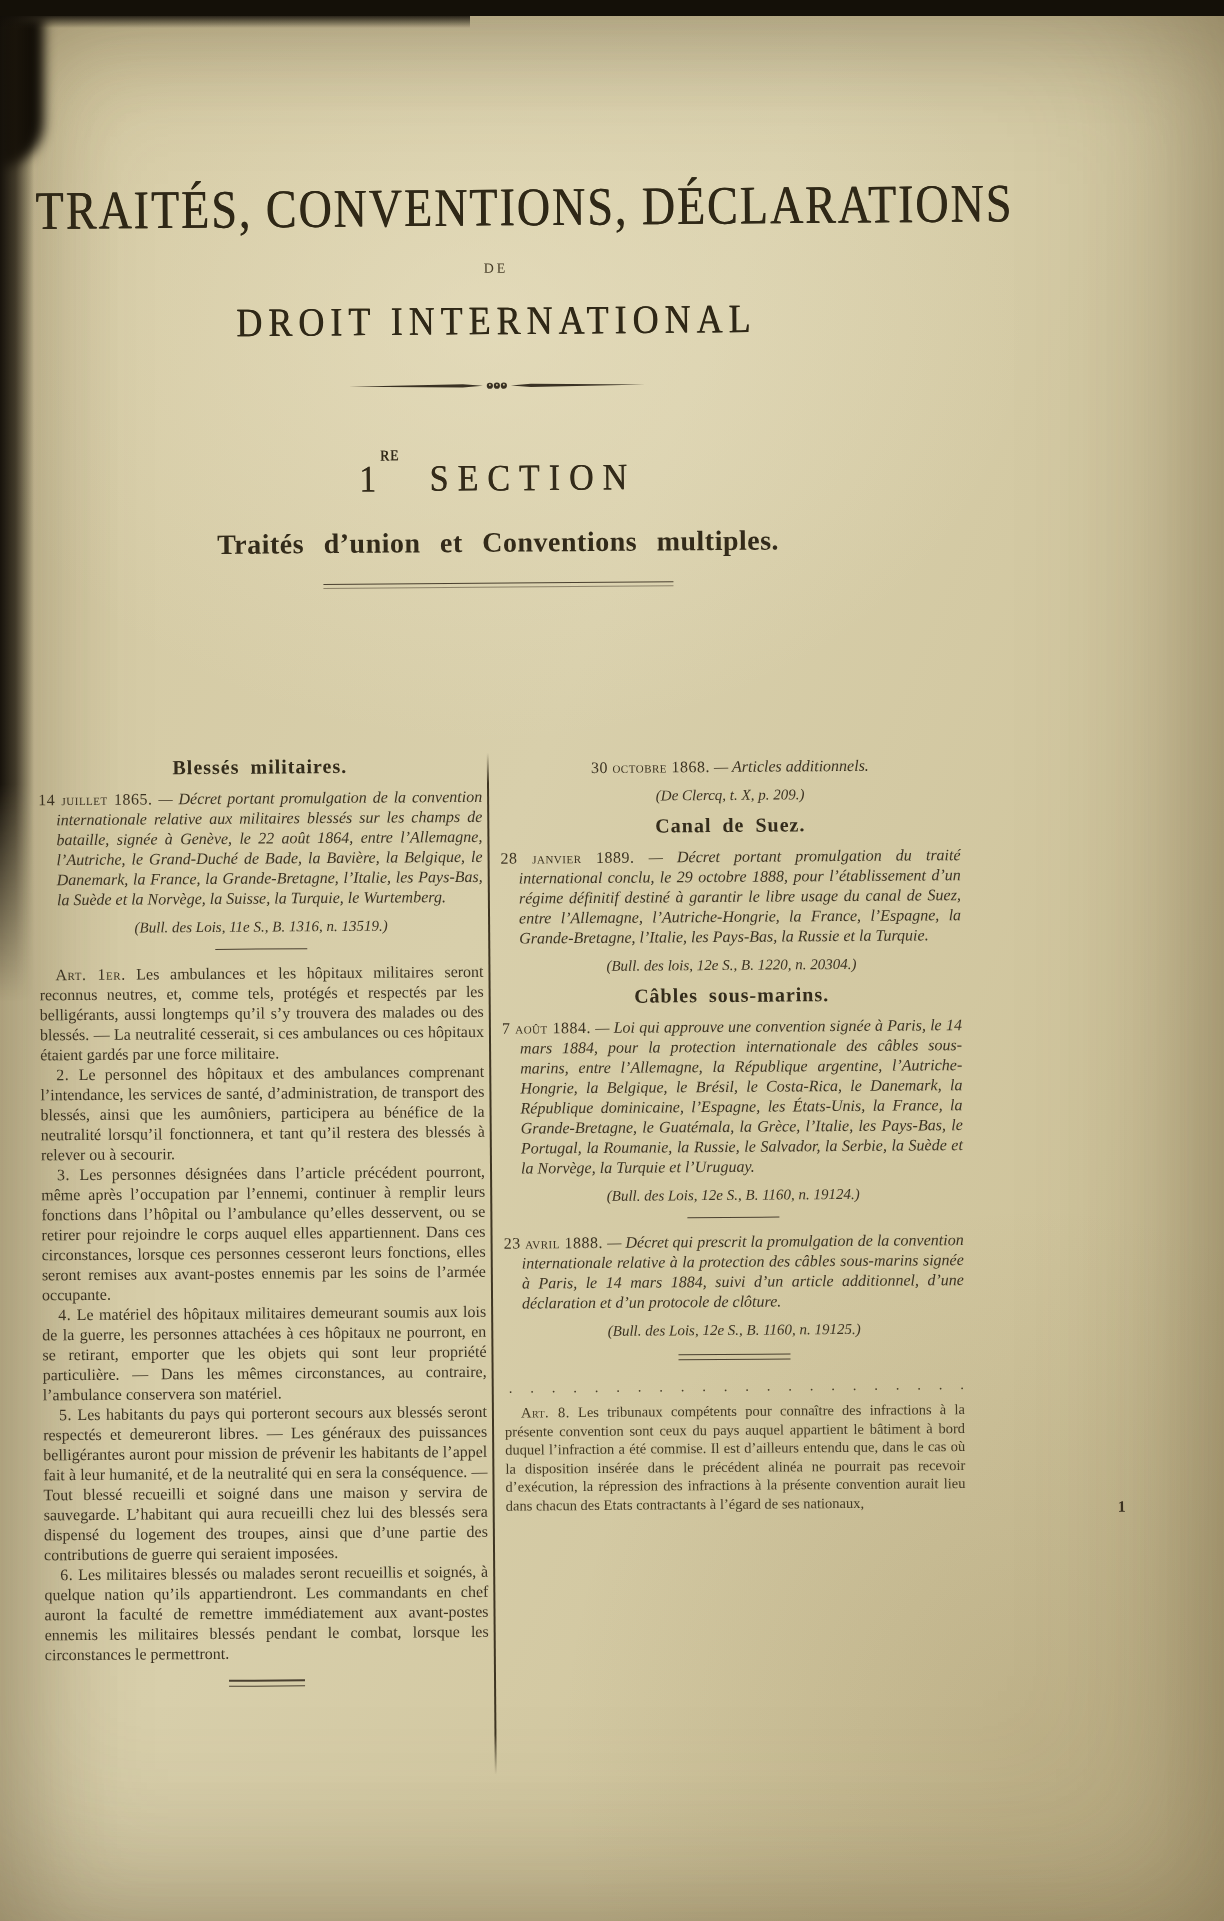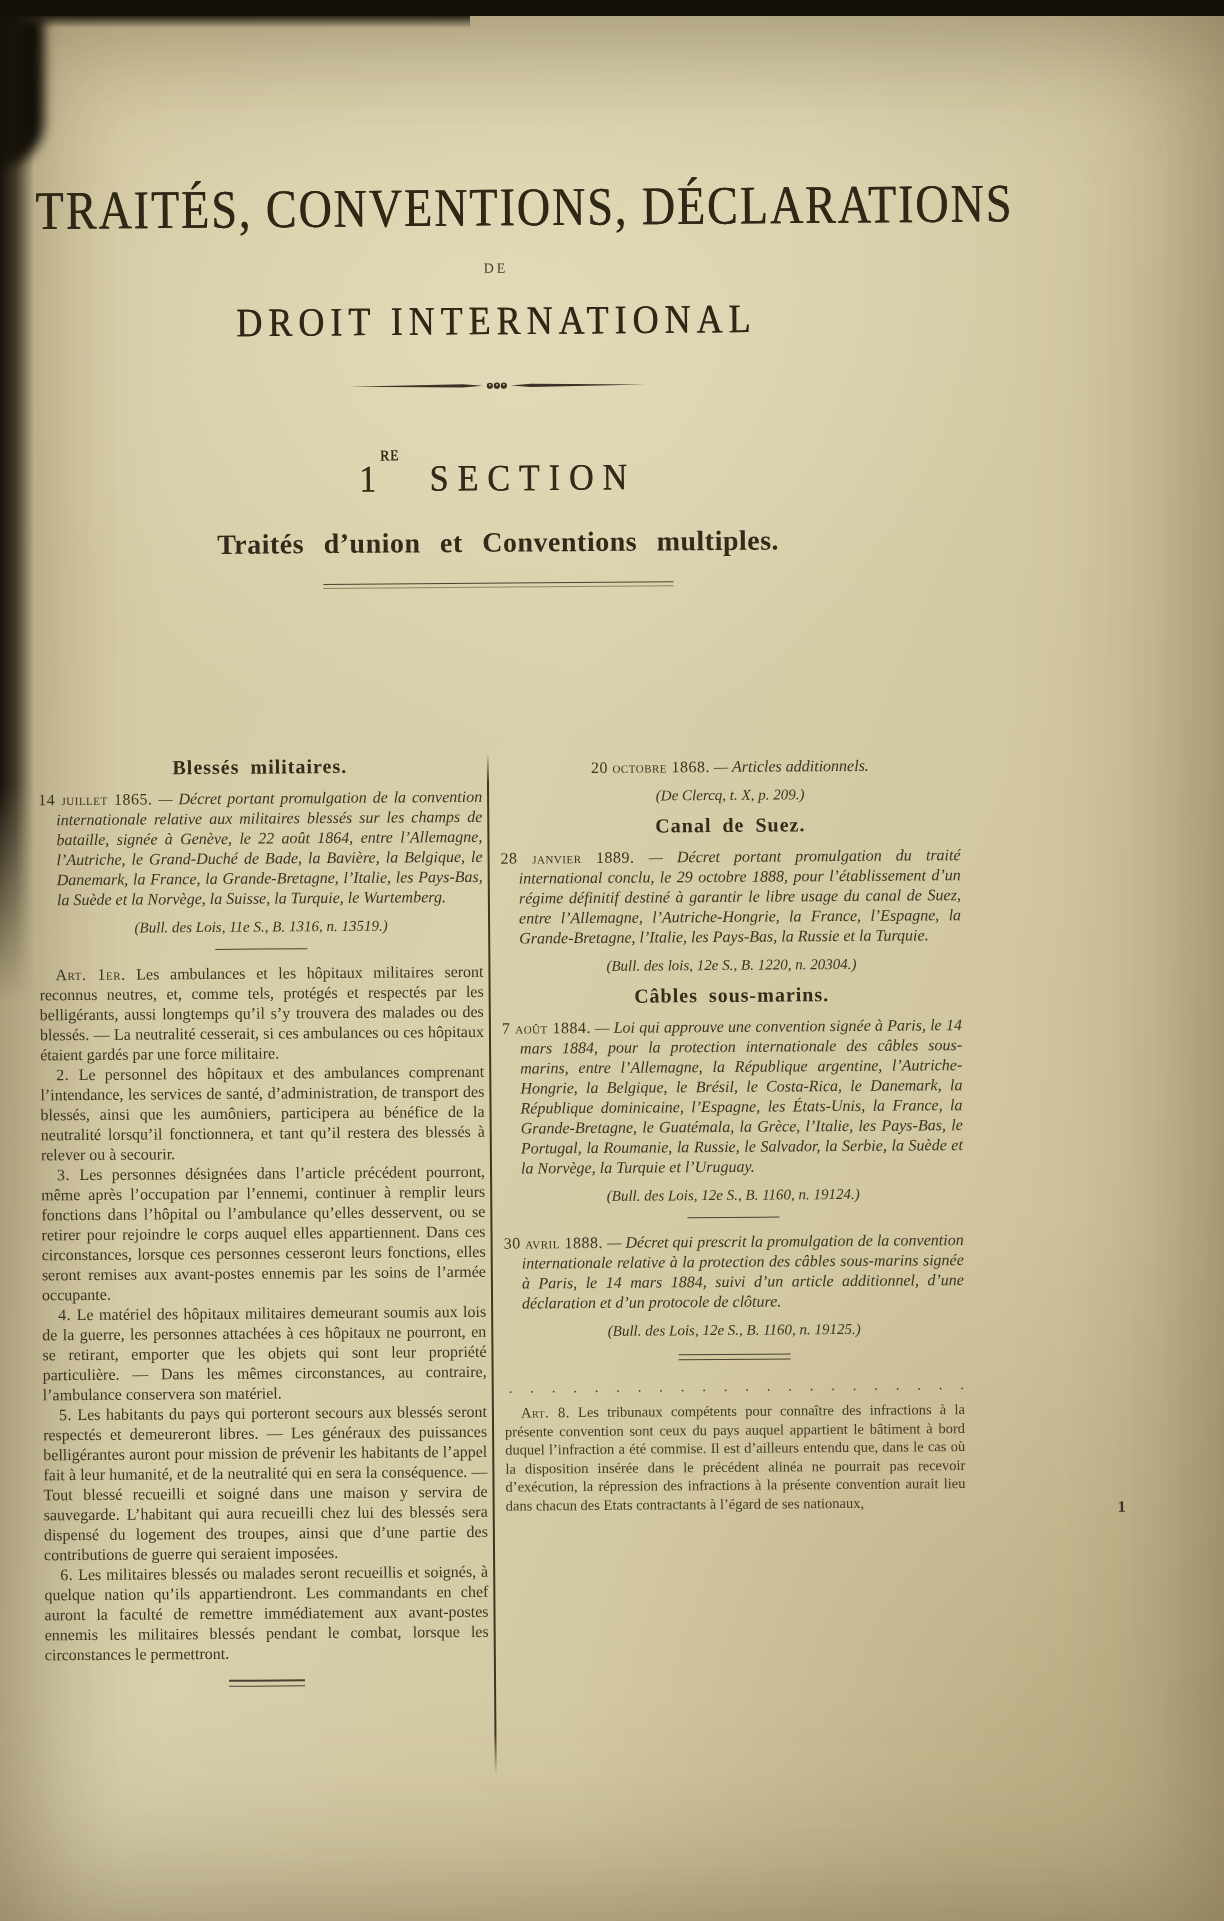--- a/index.html
+++ b/index.html
@@ -100,33 +100,33 @@
       <p class="article"><span class="art-label">2.</span> <span>Le personnel des hôpitaux et des ambulances comprenant l’intendance, les services de santé, d’administration, de transport des blessés, ainsi que les aumôniers, participera au bénéfice de la neutralité lorsqu’il fonctionnera, et tant qu’il restera des blessés à relever ou à secourir.</span></p>
       <p class="article"><span class="art-label">3.</span> <span>Les personnes désignées dans l’article précédent pourront, même après l’occupation par l’ennemi, continuer à remplir leurs fonctions dans l’hôpital ou l’ambulance qu’elles desservent, ou se retirer pour rejoindre le corps auquel elles appartiennent. Dans ces circonstances, lorsque ces personnes cesseront leurs fonctions, elles seront remises aux avant-postes ennemis par les soins de l’armée occupante.</span></p>
       <p class="article"><span class="art-label">4.</span> <span>Le matériel des hôpitaux militaires demeurant soumis aux lois de la guerre, les personnes attachées à ces hôpitaux ne pourront, en se retirant, emporter que les objets qui sont leur propriété particulière. — Dans les mêmes circonstances, au contraire, l’ambulance conservera son matériel.</span></p>
       <p class="article"><span class="art-label">5.</span> <span>Les habitants du pays qui porteront secours aux blessés seront respectés et demeureront libres. — Les généraux des puissances belligérantes auront pour mission de prévenir les habitants de l’appel fait à leur humanité, et de la neutralité qui en sera la conséquence. — Tout blessé recueilli et soigné dans une maison y servira de sauvegarde. L’habitant qui aura recueilli chez lui des blessés sera dispensé du logement des troupes, ainsi que d’une partie des contributions de guerre qui seraient imposées.</span></p>
       <p class="article"><span class="art-label">6.</span> <span>Les militaires blessés ou malades seront recueillis et soignés, à quelque nation qu’ils appartiendront. Les commandants en chef auront la faculté de remettre immédiatement aux avant-postes ennemis les militaires blessés pendant le combat, lorsque les circonstances le permettront.</span></p>
 
       <div class="double-rule"></div>
     </section>
 
     <section class="col col-right">
-      <p class="entry entry-centered"><span class="sc-date">20 octobre 1868.</span> <span class="it">— Articles additionnels.</span></p>
+      <p class="entry entry-centered"><span class="sc-date">30 octobre 1868.</span> <span class="it">— Articles additionnels.</span></p>
       <p class="citation">(De Clercq, t. X, p. 209.)</p>
 
       <h4 class="col-heading">Canal de Suez.</h4>
       <p class="entry"><span class="sc-date">28 janvier 1889.</span> <span class="it">— Décret portant promulgation du traité international conclu, le 29 octobre 1888, pour l’établissement d’un régime définitif destiné à garantir le libre usage du canal de Suez, entre l’Allemagne, l’Autriche-Hongrie, la France, l’Espagne, la Grande-Bretagne, l’Italie, les Pays-Bas, la Russie et la Turquie.</span></p>
       <p class="citation">(Bull. des lois, 12e S., B. 1220, n. 20304.)</p>
 
       <h4 class="col-heading">Câbles sous-marins.</h4>
       <p class="entry"><span class="sc-date">7 août 1884.</span> <span class="it">— Loi qui approuve une convention signée à Paris, le 14 mars 1884, pour la protection internationale des câbles sous-marins, entre l’Allemagne, la République argentine, l’Autriche-Hongrie, la Belgique, le Brésil, le Costa-Rica, le Danemark, la République dominicaine, l’Espagne, les États-Unis, la France, la Grande-Bretagne, le Guatémala, la Grèce, l’Italie, les Pays-Bas, le Portugal, la Roumanie, la Russie, le Salvador, la Serbie, la Suède et la Norvège, la Turquie et l’Uruguay.</span></p>
       <p class="citation">(Bull. des Lois, 12e S., B. 1160, n. 19124.)</p>
       <div class="short-rule"></div>
 
-      <p class="entry"><span class="sc-date">30 avril 1888.</span> <span class="it">— Décret qui prescrit la promulgation de la convention internationale relative à la protection des câbles sous-marins signée à Paris, le 14 mars 1884, suivi d’un article additionnel, d’une déclaration et d’un protocole de clôture.</span></p>
+      <p class="entry"><span class="sc-date">23 avril 1888.</span> <span class="it">— Décret qui prescrit la promulgation de la convention internationale relative à la protection des câbles sous-marins signée à Paris, le 14 mars 1884, suivi d’un article additionnel, d’une déclaration et d’un protocole de clôture.</span></p>
       <p class="citation">(Bull. des Lois, 12e S., B. 1160, n. 19125.)</p>
 
       <div class="double-rule wide"></div>
       <div class="dots-row">. . . . . . . . . . . . . . . . . . . . . .</div>
 
       <p class="article small"><span class="art-label">Art. 8.</span> <span>Les tribunaux compétents pour connaître des infractions à la présente convention sont ceux du pays auquel appartient le bâtiment à bord duquel l’infraction a été commise. Il est d’ailleurs entendu que, dans le cas où la disposition insérée dans le précédent alinéa ne pourrait pas recevoir d’exécution, la répression des infractions à la présente convention aurait lieu dans chacun des Etats contractants à l’égard de ses nationaux,</span></p>
     </section>
 
     <div class="page-number">1</div>
   </div>

